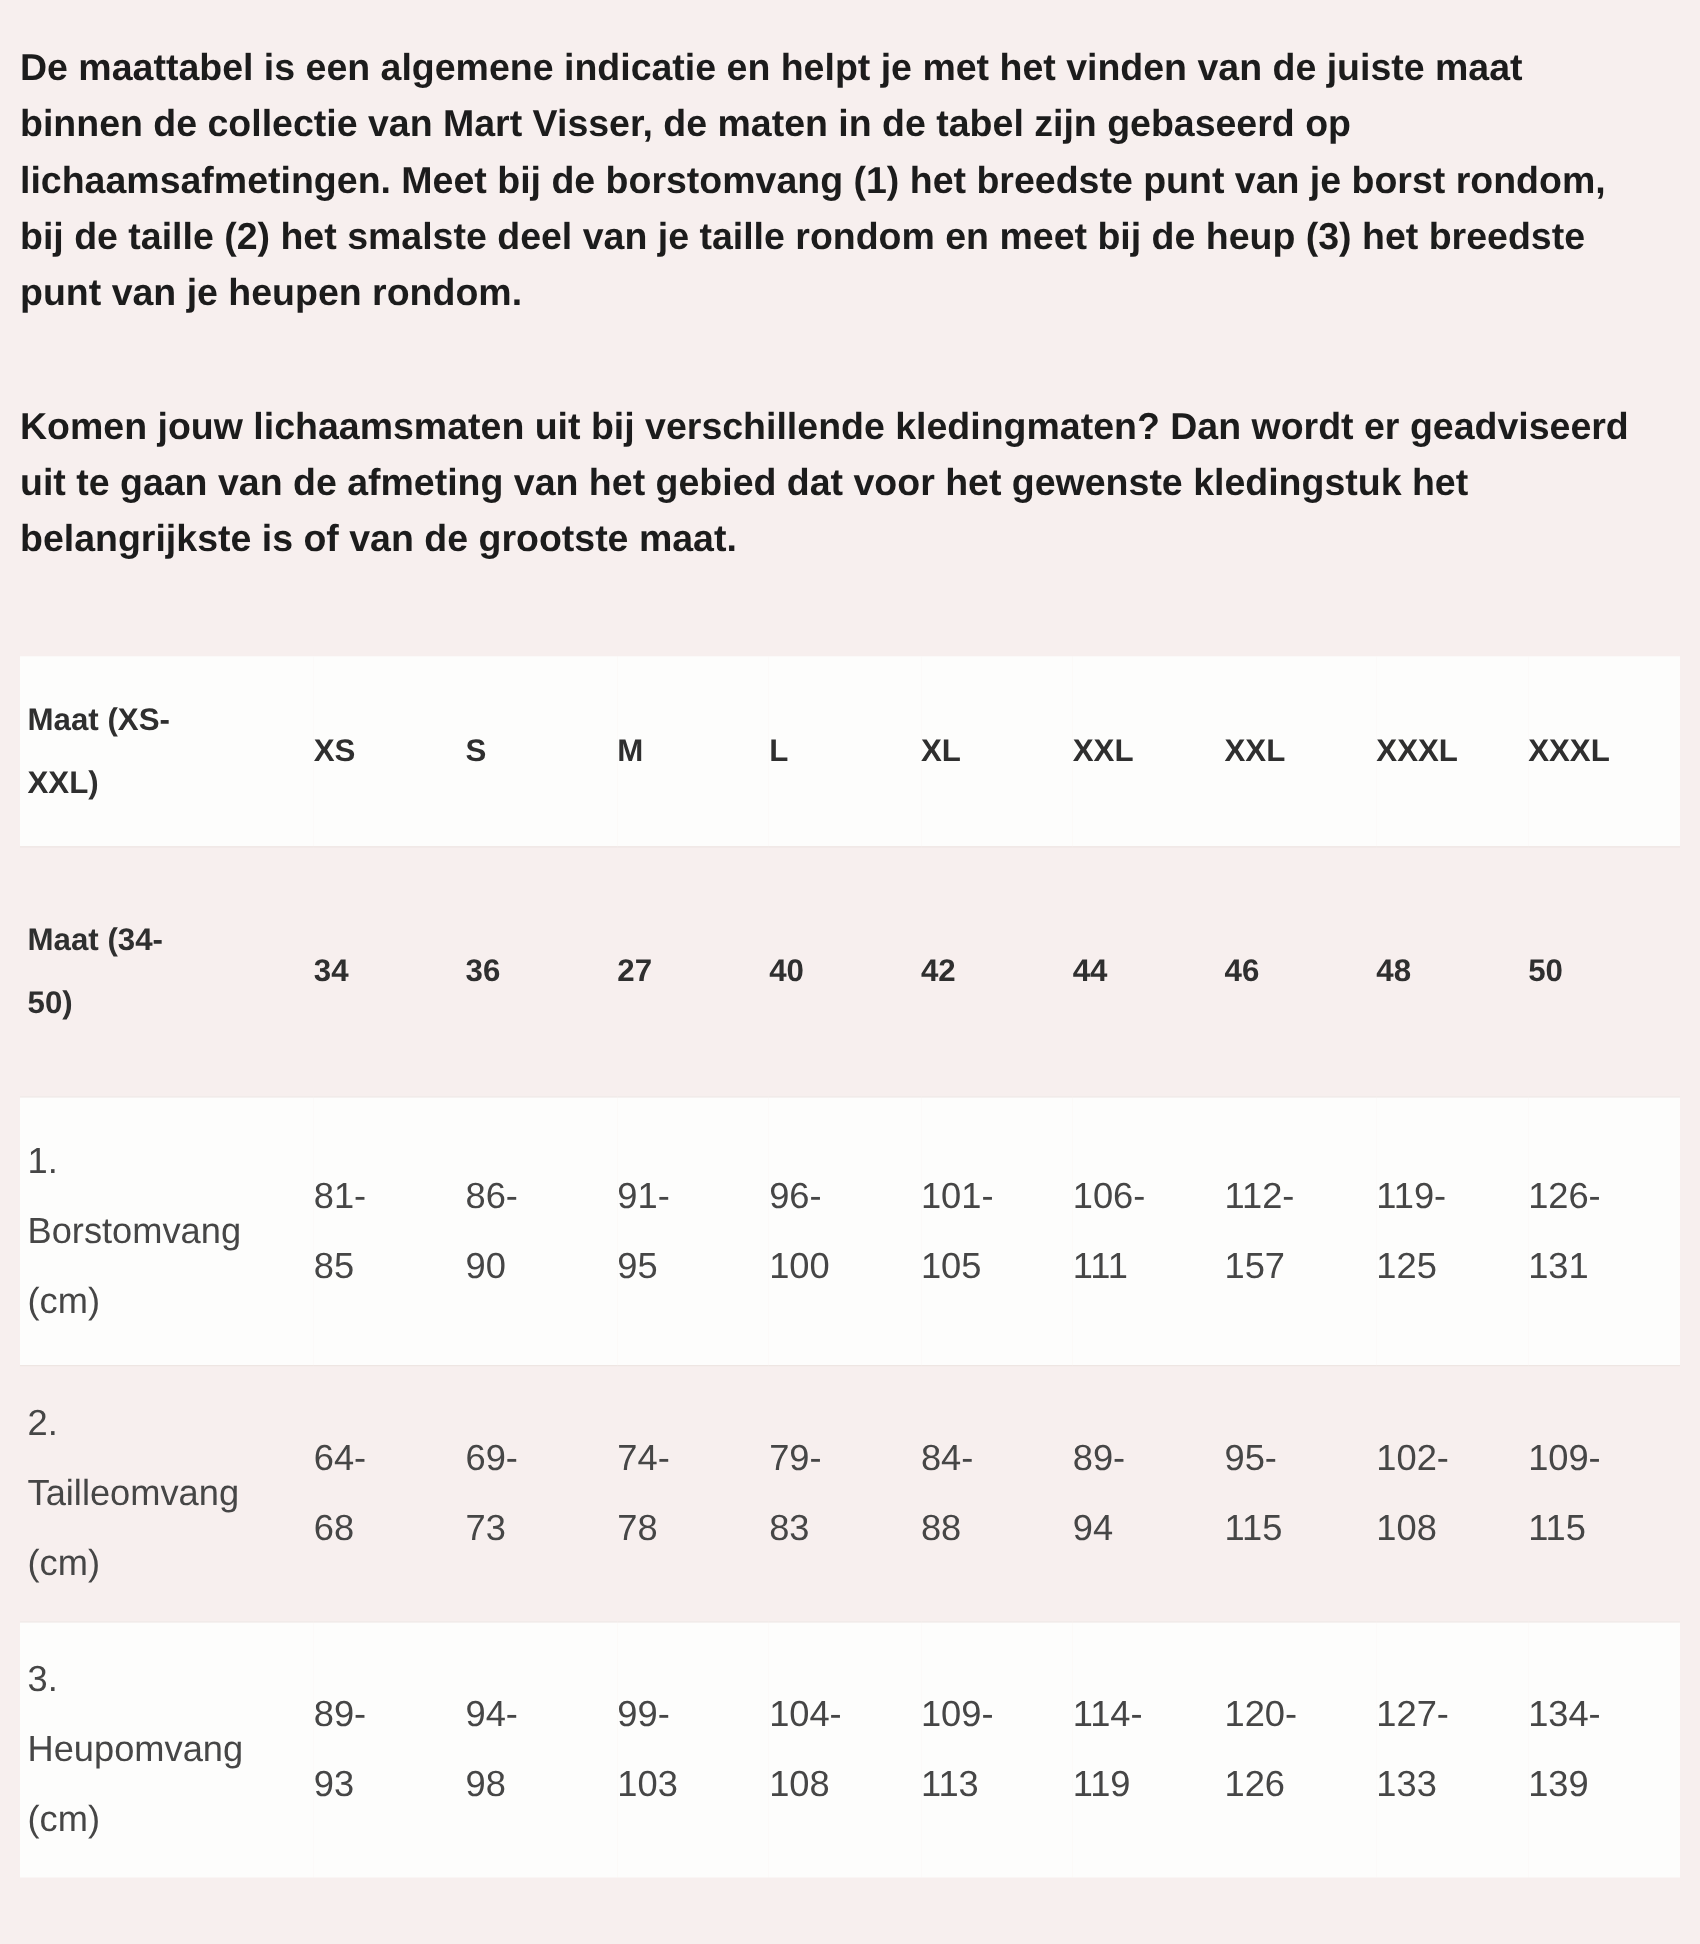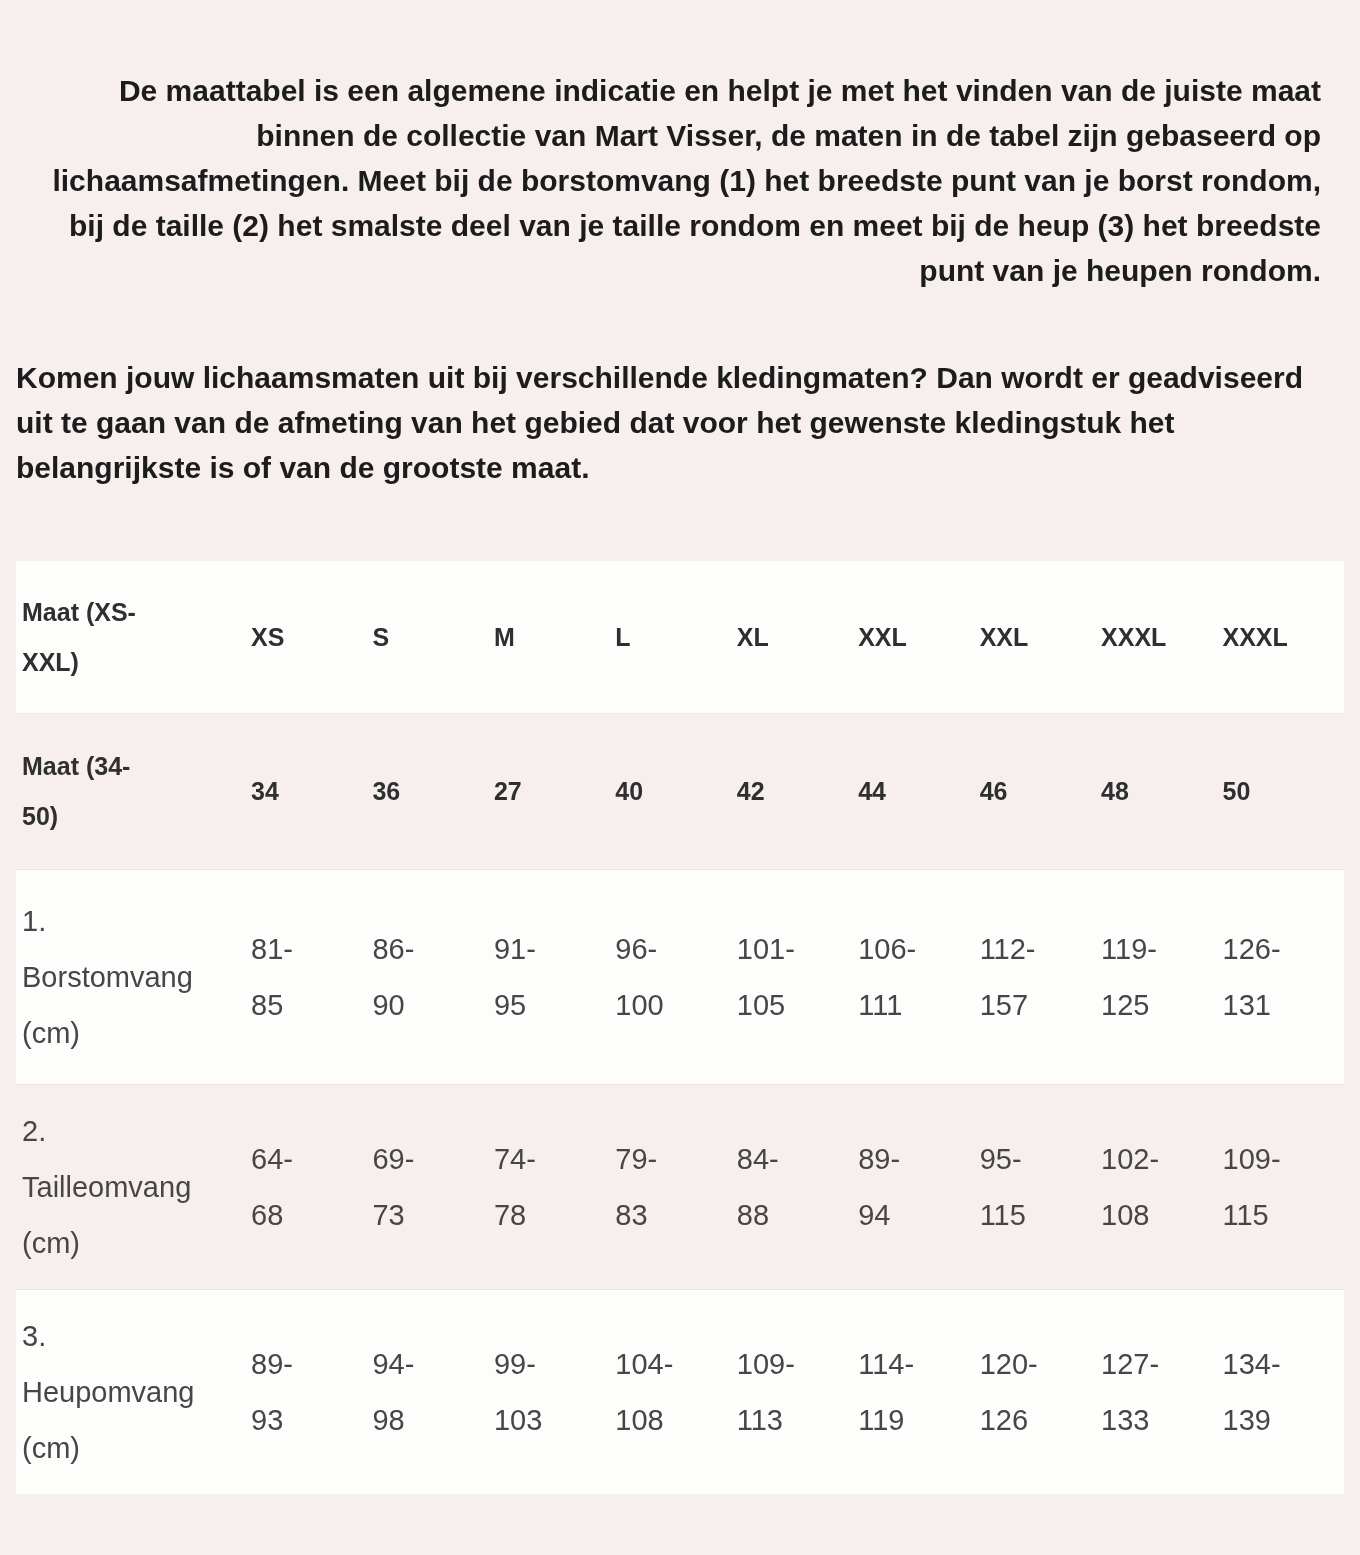--- a/index.html
+++ b/index.html
@@ -29,21 +29,21 @@
     color: #141414;
   }
   .para {
     margin: 0;
     max-width: 1305px;
     font-size: 30px;
     line-height: 45px;
     font-weight: 700;
     color: var(--text-dark);
   }
-  .para-1 { margin-top: 68px; text-align: right; }
+  .para-1 { margin-top: 32px; }
   .para-2 { margin-top: 62px; }
   table.size-table {
     margin-top: 71px;
     width: 1328px;
     border-collapse: collapse;
     table-layout: fixed;
   }
   col.label-col { width: 235px; }
   td {
     vertical-align: middle;
@@ -62,21 +62,21 @@
   tr.row-header td { line-height: 50px; }
   tr.row-data {
     font-weight: 400;
     font-size: 29px;
     color: var(--text-data);
   }
   tr.row-data td { line-height: 56px; }
   tbody tr:nth-child(odd) { background: var(--row-bg); }
   tbody tr + tr td { border-top: 1px solid var(--border); }
   tbody tr:nth-child(1) { height: 152px; }
-  tbody tr:nth-child(2) { height: 156px; }
+  tbody tr:nth-child(2) { height: 200px; }
   tbody tr:nth-child(3) { height: 215px; }
   tbody tr:nth-child(4) { height: 205px; }
   tbody tr:nth-child(5) { height: 205px; }
 </style>
 </head>
 <body>
 
 <div class="page">
   <p class="para para-1">De maattabel is een algemene indicatie en helpt je met het vinden van de juiste maat binnen de collectie van Mart Visser, de maten in de tabel zijn gebaseerd op lichaamsafmetingen. Meet bij de borstomvang (1) het breedste punt van je borst rondom, bij de taille (2) het smalste deel van je taille rondom en meet bij de heup (3) het breedste punt van je heupen rondom.</p>
   <p class="para para-2">Komen jouw lichaamsmaten uit bij verschillende kledingmaten? Dan wordt er geadviseerd uit te gaan van de afmeting van het gebied dat voor het gewenste kledingstuk het belangrijkste is of van de grootste maat.</p>

